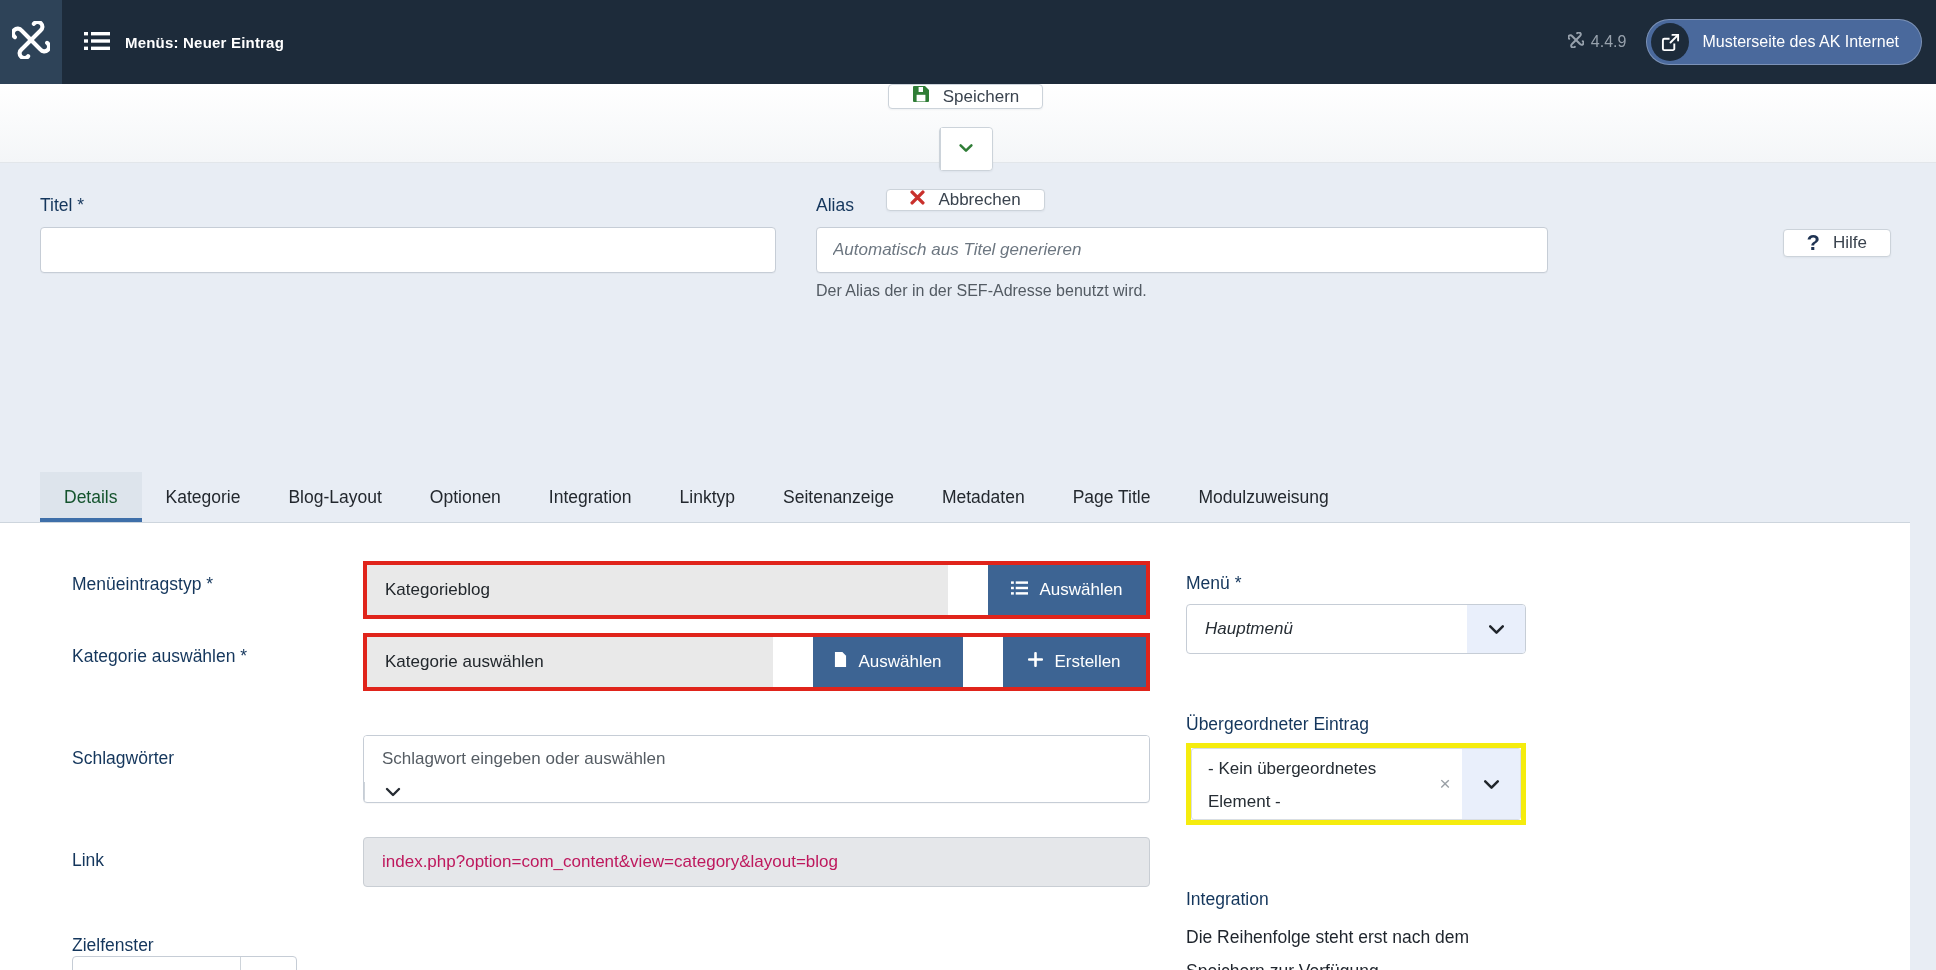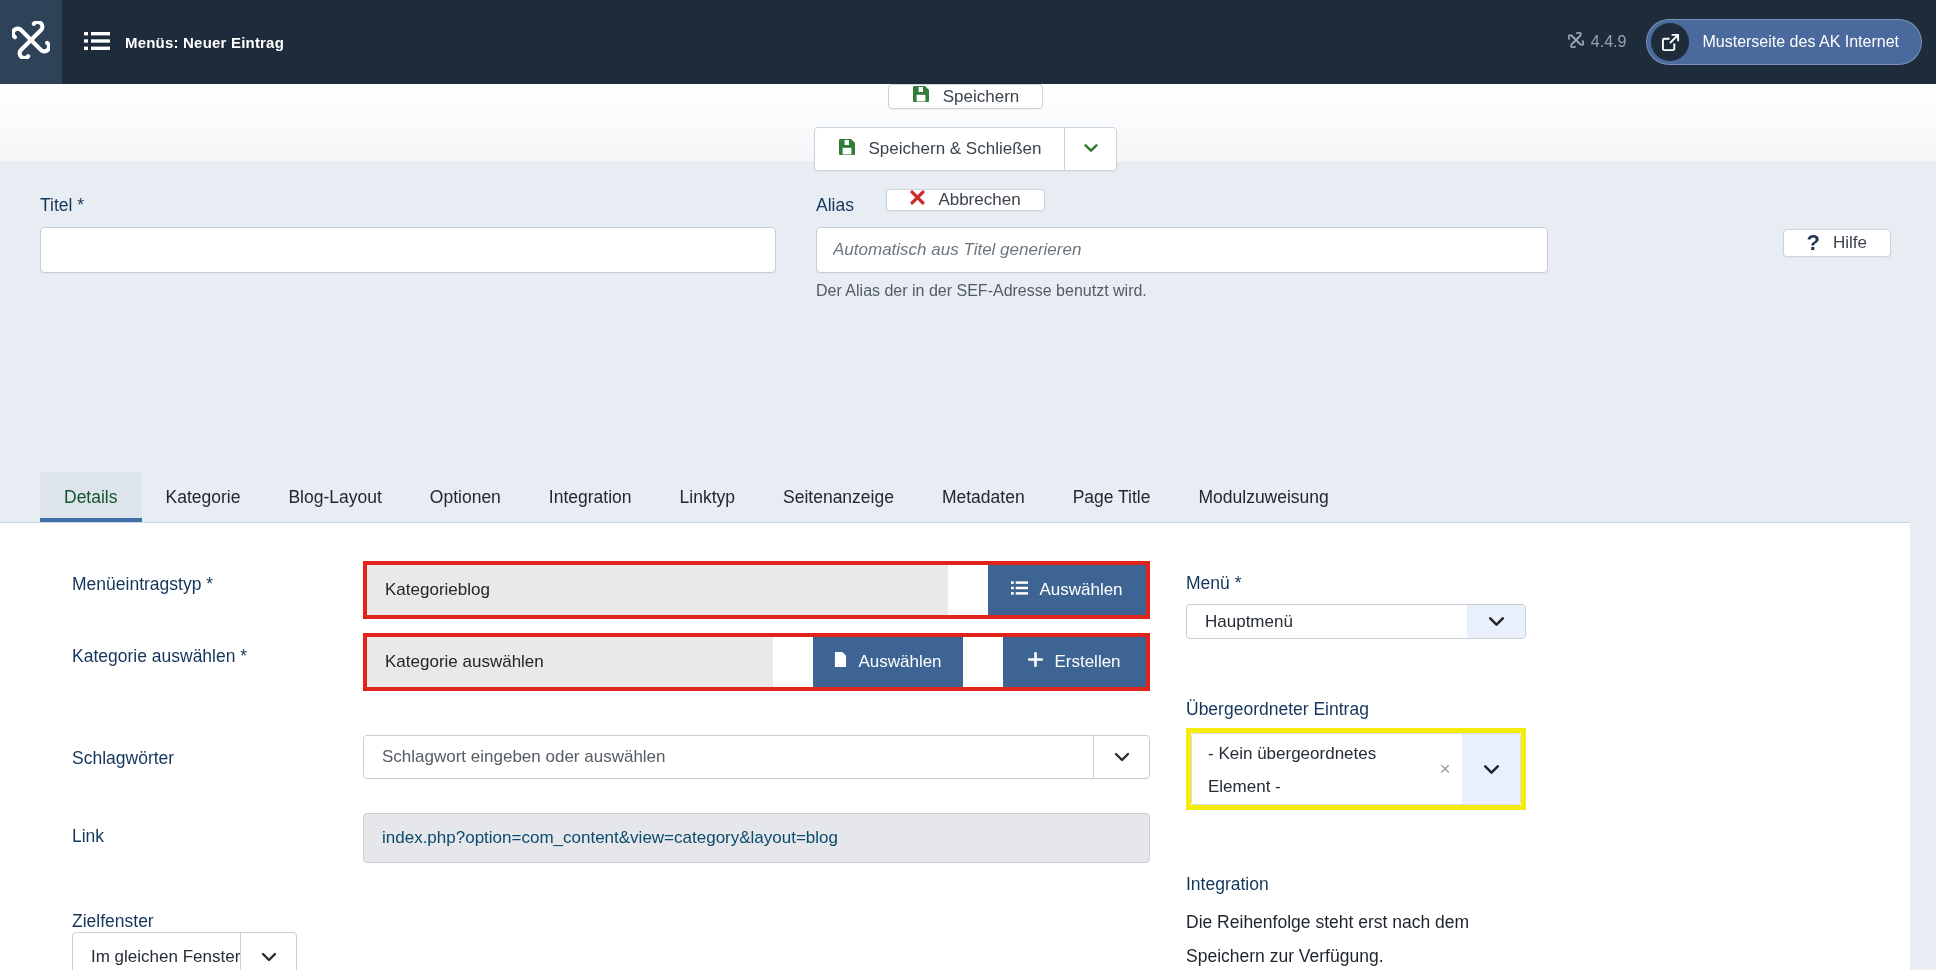--- a/index.html
+++ b/index.html
@@ -67,31 +67,31 @@
 
   .combo { display:flex; border:1px solid #c6cdd6; border-radius:4px; background:#fff; overflow:hidden;
            box-shadow:0 1px 1px rgba(0,0,0,.03); }
   .combo-input { flex:1; min-width:0; border:none; outline:none; padding:0 18px; font-size:17px; color:#333;
                  font-family:"Liberation Sans", sans-serif; }
   .combo-input::placeholder { color:#555c63; }
   .combo-caret { width:56px; display:flex; align-items:center; justify-content:center; border-left:1px solid #ced4da; cursor:pointer; }
   .select-text { flex:1; display:flex; align-items:center; padding-left:18px; font-size:17px; color:#262d34; }
 
   .gray-solo { width:100%; height:50px; background:#e5e7ea; border:1px solid #c9ced4; border-radius:4px;
-               padding:0 18px; font-size:17px; color:#0c4a6e; outline:none; font-family:"Liberation Sans", sans-serif; }
+               padding:0 18px; font-size:17px; color:#be185d; outline:none; font-family:"Liberation Sans", sans-serif; }
 
   .mb14 { margin-bottom:14px; } .mb44 { margin-bottom:44px; } .mb34 { margin-bottom:34px; }
   .mb35 { margin-bottom:35px; } .mb28 { margin-bottom:28px;flex-direction:column; }
-  .h54 { height:44px; } .h50 { height:50px; }
+  .h54 { height:68px;flex-direction:column; } .h50 { height:50px; }
 
   
   .side-col { width:340px; margin-left:36px; }
   .side-label { font-size:17.5px; color:#14365c; }
   .side-select { margin-top:10px; display:flex; border:1px solid #c6cdd6; border-radius:4px; background:#fff;
-                 overflow:hidden; height:35px; cursor:pointer; }
+                 overflow:hidden; height:50px; cursor:pointer;font-style:italic; }
   .side-caret { width:58px; background:#e9effb; display:flex; align-items:center; justify-content:center; }
   .parent-combo { display:flex; background:#fff; border:1px solid #d9dee3; border-radius:3px; height:72px; cursor:pointer; }
   .parent-text { flex:1; padding:2px 0 0 16px; font-size:17px; color:#262d34; line-height:33px; display:flex; align-items:center; }
   .clear-x { width:34px; display:flex; align-items:center; justify-content:center; color:#9aa0a6; font-size:19px; cursor:pointer; }
   .ordering-help { margin-top:10px; font-size:17.5px; color:#1e242c; line-height:34px; }
   .mt12 { margin-top:12px; } .mt60 { margin-top:60px; } .mt8 { margin-top:8px; } .mt64 { margin-top:64px; }
 </style>
 </head>
 <body>
 
@@ -150,30 +150,20 @@
       <svg viewBox="0 0 18 18" width="18" height="18">
         <path fill="#2f7d36" d="M2 1h11l4 4v11a1 1 0 0 1-1 1H2a1 1 0 0 1-1-1V2a1 1 0 0 1 1-1z"></path>
         <rect x="6.6" y="2" width="4.4" height="5" fill="#fff"></rect>
         <rect x="4.6" y="9.8" width="8.8" height="6.6" fill="#fff"></rect>
       </svg>
     </span>
     <span>Speichern</span>
   </button>
 
   <div class="split">
-    <button class="btn">
-      <span>
-        <svg viewBox="0 0 18 18" width="18" height="18">
-          <path fill="#2f7d36" d="M2 1h11l4 4v11a1 1 0 0 1-1 1H2a1 1 0 0 1-1-1V2a1 1 0 0 1 1-1z"></path>
-          <rect x="6.6" y="2" width="4.4" height="5" fill="#fff"></rect>
-          <rect x="4.6" y="9.8" width="8.8" height="6.6" fill="#fff"></rect>
-        </svg>
-      </span>
-      <span>Speichern &amp; Schließen</span>
-    </button>
     <button class="btn-caret">
       <span>
         <svg viewBox="0 0 20 20" width="18" height="18" fill="none" stroke="#2f7d36" stroke-width="2.8" stroke-linecap="round" stroke-linejoin="round">
             <path d="M4 7l6 6 6-6"></path>
           </svg>
       </span>
     </button>
   </div>
 
   <button class="btn">

